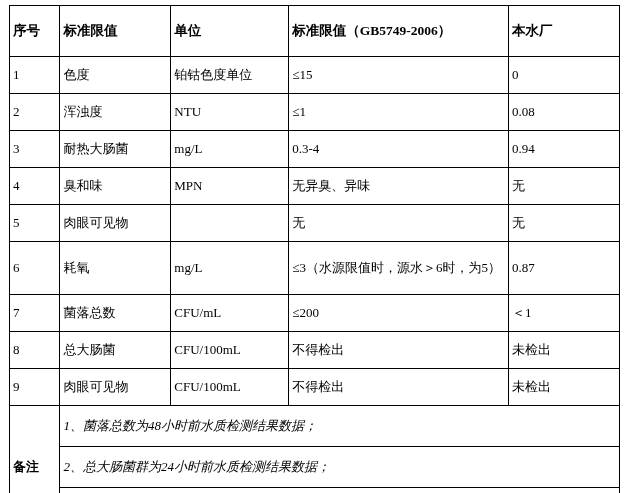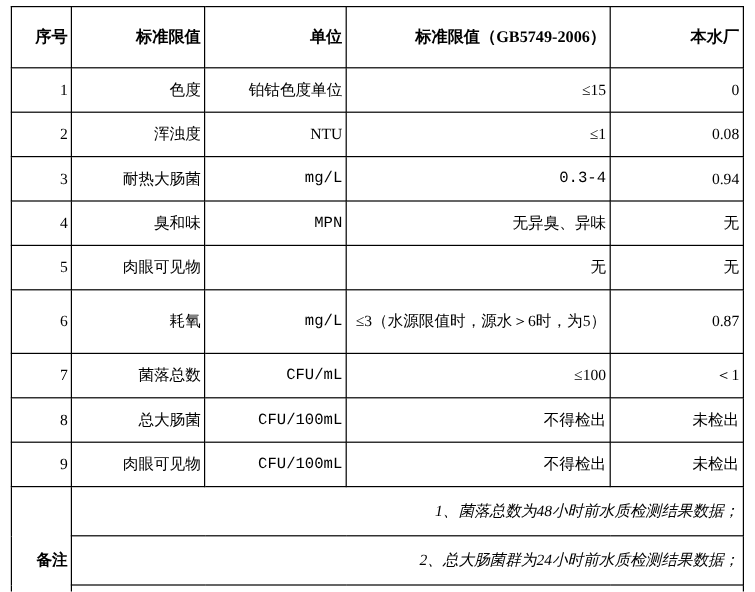--- a/index.html
+++ b/index.html
@@ -21,21 +21,21 @@
     box-sizing: border-box;
   }
   table.wq {
     border-collapse: collapse;
     table-layout: fixed;
     width: 611px;
     margin: 5px 0 0 9px;
   }
   table.wq td {
     border: 1px solid #000000;
-    text-align: right;
+    text-align: left;
     vertical-align: middle;
     font-size: 13px;
     line-height: 1.25;
     padding: 4px 3px;
     word-break: break-word;
   }
   .c0 { width: 50px; }
   .c1 { width: 110px; }
   .c2 { width: 117px; }
   .c3 { width: 218px; }
@@ -53,21 +53,21 @@
     font-weight: bold;
     font-size: 13.5px;
   }
   td.note-text {
     text-align: left;
     padding-left: 12px;
     font-size: 13px;
     font-style: italic;
   }
   tr.note td { height: 32px; }
-  .ser { font-family: Liberation Mono, monospace; margin-top: 32px; }
+  .ser { font-family: Liberation Serif, serif; margin-top: 32px; }
 </style>
 </head>
 <body>
 
 <div class="sheet">
   <table class="wq">
     <colgroup>
       <col class="c0">
         <col class="c1">
         <col class="c2">
@@ -122,21 +122,21 @@
         <td>6</td>
         <td>耗氧</td>
         <td class="ser">mg/L</td>
         <td>≤3（水源限值时，源水＞6时，为5）</td>
         <td>0.87</td>
       </tr>
       <tr class="row">
         <td>7</td>
         <td>菌落总数</td>
         <td class="ser">CFU/mL</td>
-        <td>≤100</td>
+        <td>≤200</td>
         <td>＜1</td>
       </tr>
       <tr class="row">
         <td>8</td>
         <td>总大肠菌</td>
         <td class="ser">CFU/100mL</td>
         <td>不得检出</td>
         <td>未检出</td>
       </tr>
       <tr class="row">

